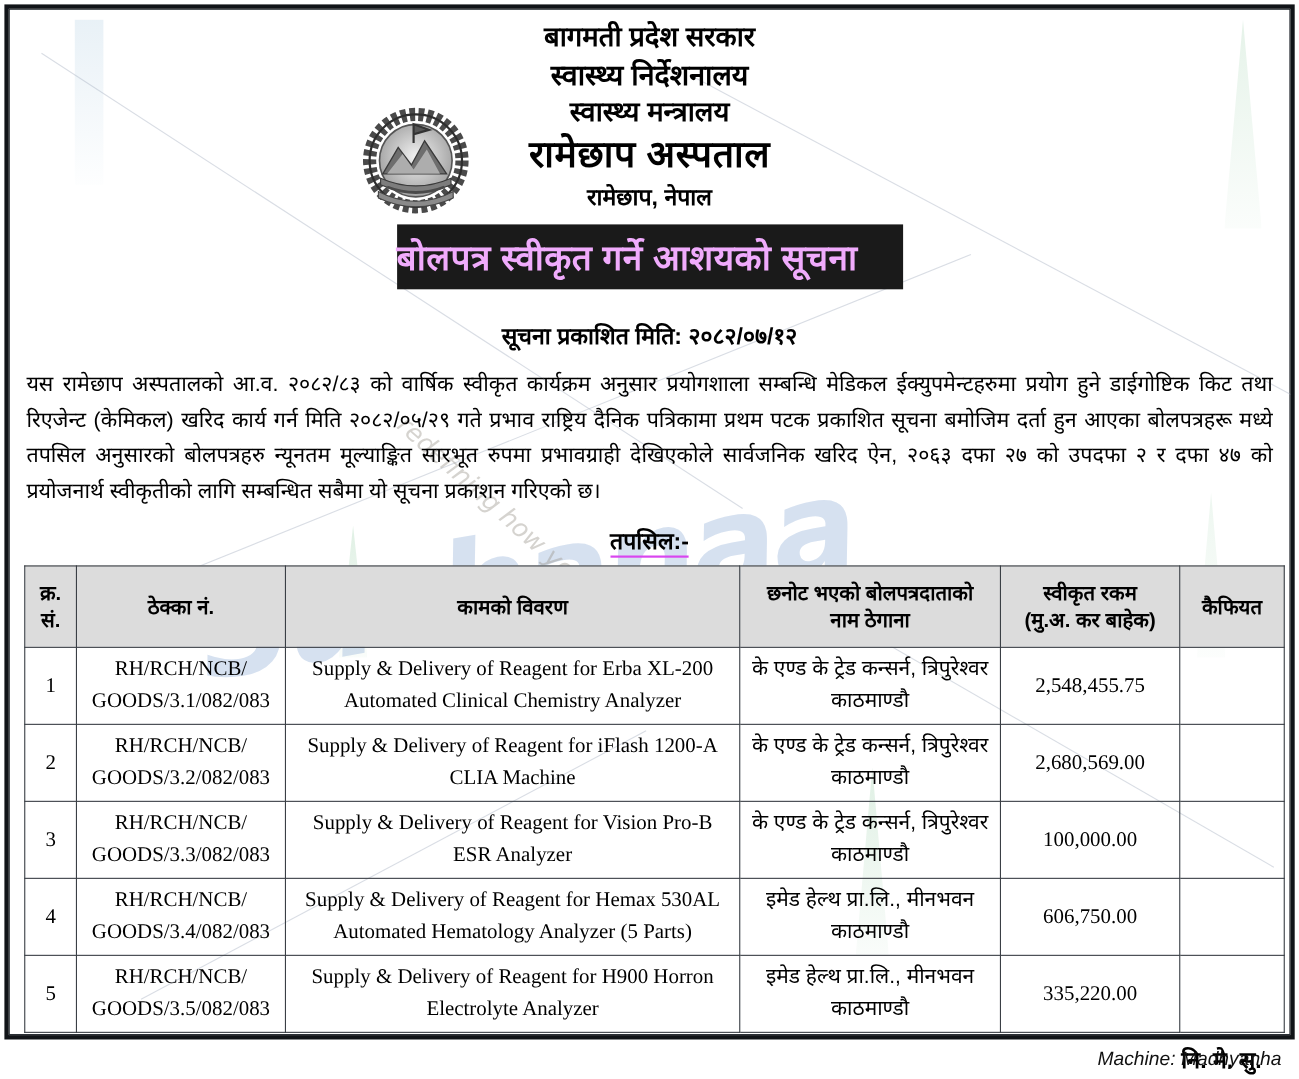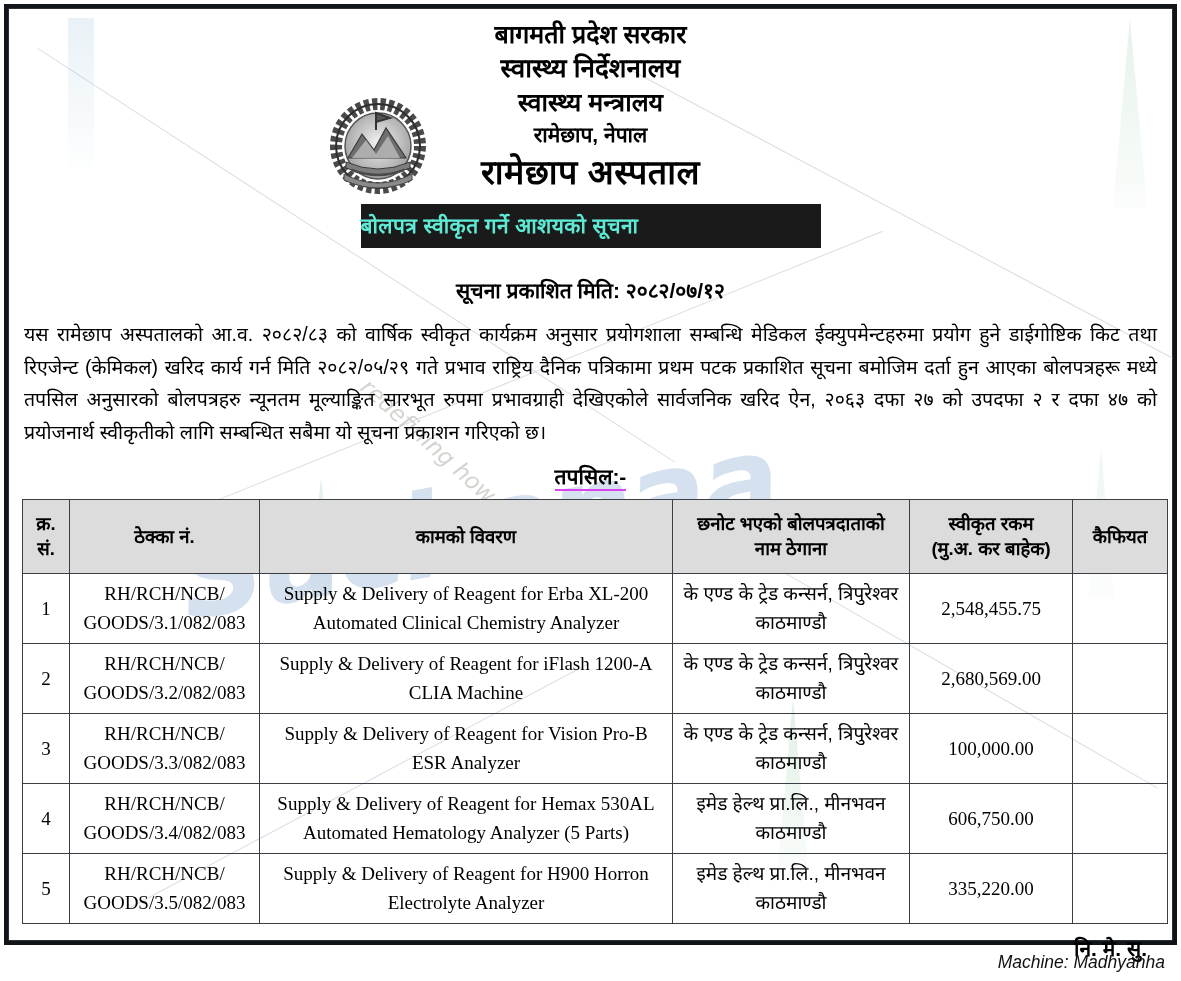--- a/index.html
+++ b/index.html
@@ -106,23 +106,23 @@
     position: absolute;
     left: 300px; top: 78px;
     width: 112px; height: 104px;
   }
 
   
   .title-banner {
     margin: 8px auto 0 auto;
     width: 460px;
     background: #1a1a1a;
-    color: #5eead4;
+    color: #f0abfc;
     padding: 7px 0 9px 0;
-    font-size: 21px;
+    font-size: 32px;
     font-weight: 700;
     letter-spacing: .4px;
     position: relative;
     z-index: 5;
   }
   .pub-date {
     margin-top: 28px;
     text-align: center;
     font-size: 21px;
     font-weight: 700;
@@ -269,22 +269,22 @@
         <path d="M30 74 Q56 84 82 74" fill="none" stroke="#4a4a4a" stroke-width="2.5"></path>
 
         <path d="M22 78 Q56 96 90 78 L90 84 Q56 100 22 84 Z" fill="#8a8a8a" stroke="#454545" stroke-width="1"></path>
 
         <path d="M54 16 L54 34 M54 17 L68 22 L54 26 Z" stroke="#333" stroke-width="2" fill="#555"></path>
       </svg>
 
       <div class="np org-line-1">बागमती प्रदेश सरकार</div>
       <div class="np org-line-3">स्वास्थ्य निर्देशनालय</div>
       <div class="np org-line-2">स्वास्थ्य मन्त्रालय</div>
+      <div class="np org-line-4">रामेछाप अस्पताल</div>
       <div class="np org-line-5">रामेछाप, नेपाल</div>
-      <div class="np org-line-4">रामेछाप अस्पताल</div>
     </div>
 
     <div class="title-banner np">बोलपत्र स्वीकृत गर्ने आशयको सूचना</div>
 
     <div class="pub-date np">सूचना प्रकाशित मिति: २०८२/०७/१२</div>
 
     <div class="body-para np">यस रामेछाप अस्पतालको आ.व. २०८२/८३ को वार्षिक स्वीकृत कार्यक्रम अनुसार प्रयोगशाला सम्बन्धि मेडिकल ईक्युपमेन्टहरुमा प्रयोग हुने डाईगोष्टिक किट तथा रिएजेन्ट (केमिकल) खरिद कार्य गर्न मिति २०८२/०५/२९ गते प्रभाव राष्ट्रिय दैनिक पत्रिकामा प्रथम पटक प्रकाशित सूचना बमोजिम दर्ता हुन आएका बोलपत्रहरू मध्ये तपसिल अनुसारको बोलपत्रहरु न्यूनतम मूल्याङ्कित सारभूत रुपमा प्रभावग्राही देखिएकोले सार्वजनिक खरिद ऐन, २०६३ दफा २७ को उपदफा २ र दफा ४७ को प्रयोजनार्थ स्वीकृतीको लागि सम्बन्धित सबैमा यो सूचना प्रकाशन गरिएको छ।</div>
 
     <div class="tapsil np"><span>तपसिल:-</span></div>
 

